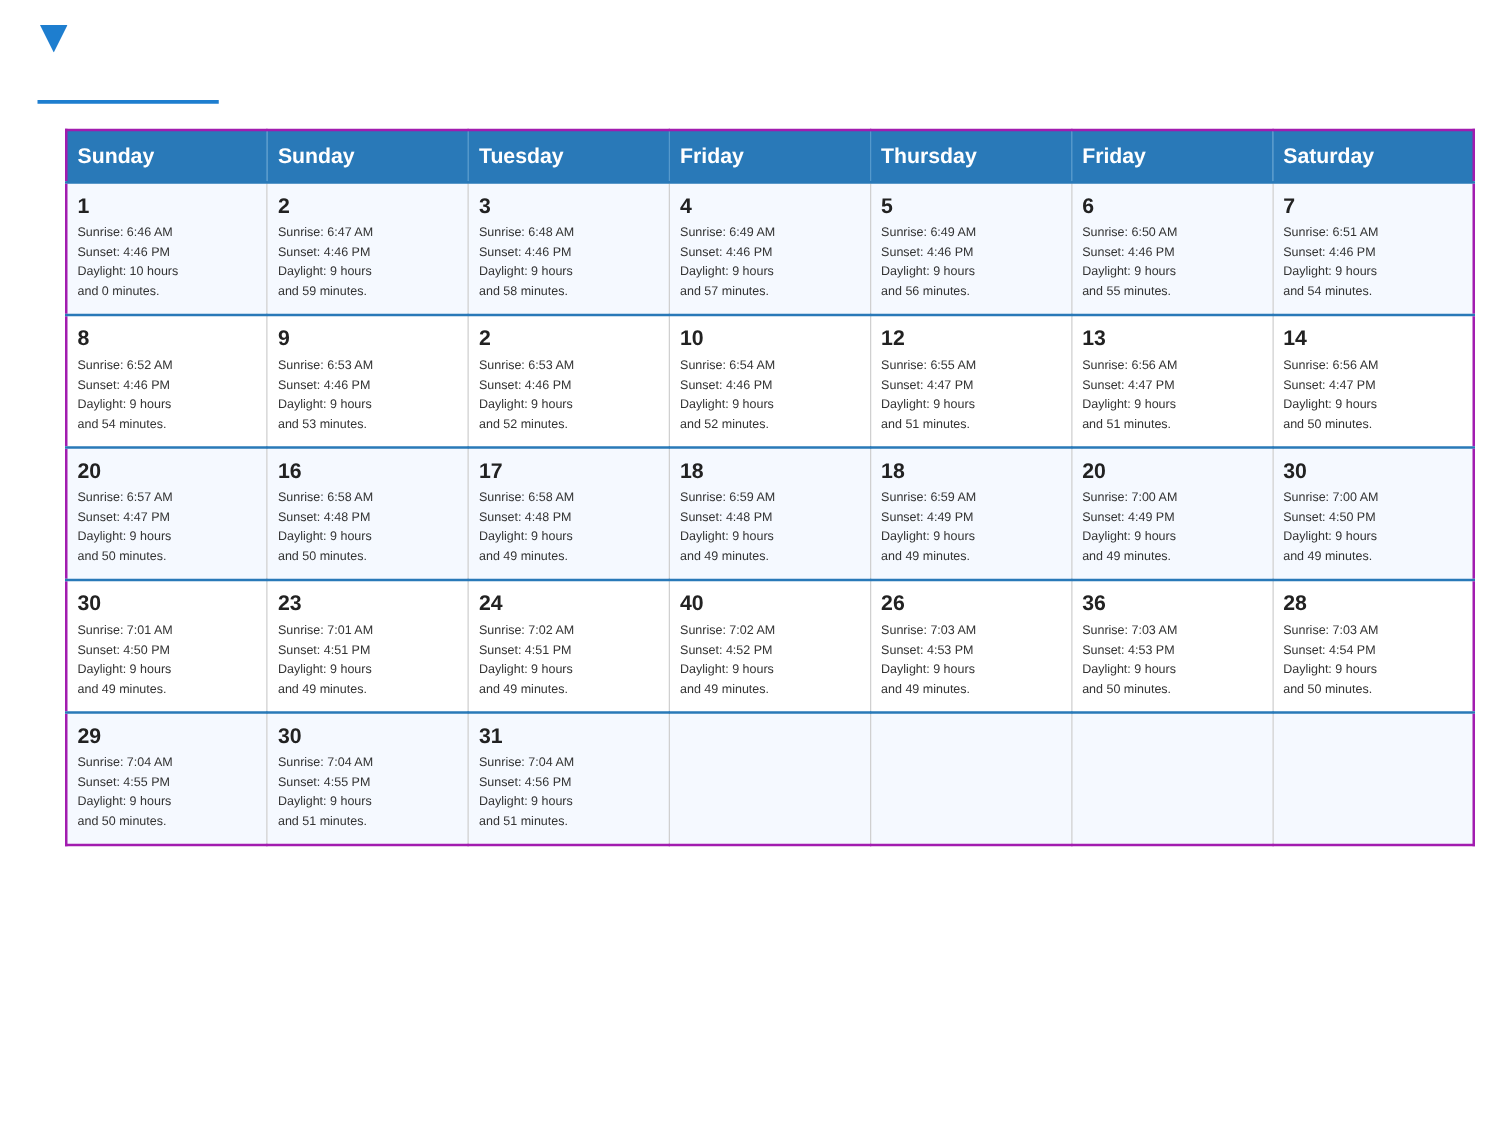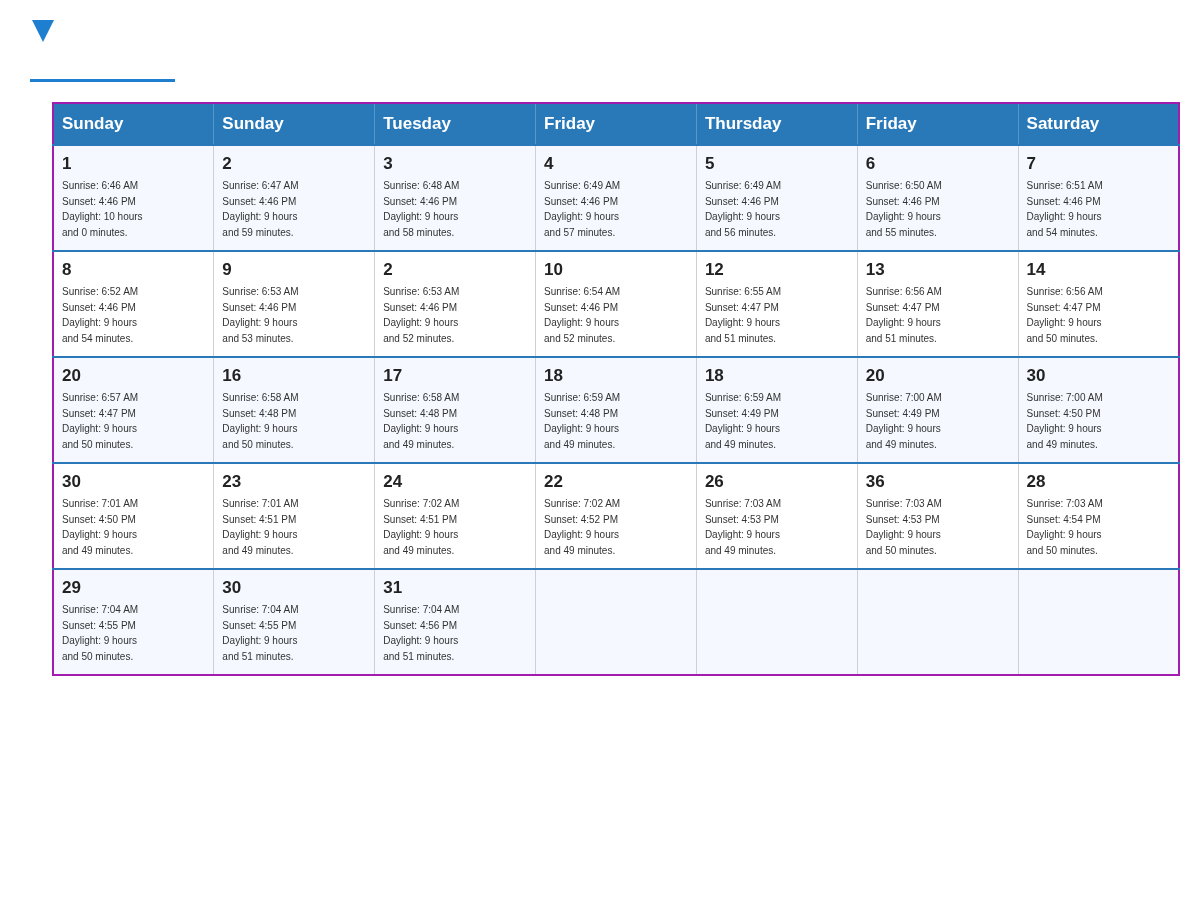--- a/index.html
+++ b/index.html
@@ -330,21 +330,21 @@
         <td>
           <span class="day-num">24</span>
         <div class="day-info">
           Sunrise: 7:02 AM<br>
           Sunset: 4:51 PM<br>
           Daylight: 9 hours<br>
           and 49 minutes.
         </div>
         </td>
         <td>
-          <span class="day-num">22</span>
+          <span class="day-num">40</span>
         <div class="day-info">
           Sunrise: 7:02 AM<br>
           Sunset: 4:52 PM<br>
           Daylight: 9 hours<br>
           and 49 minutes.
         </div>
         </td>
         <td>
           <span class="day-num">26</span>
         <div class="day-info">

